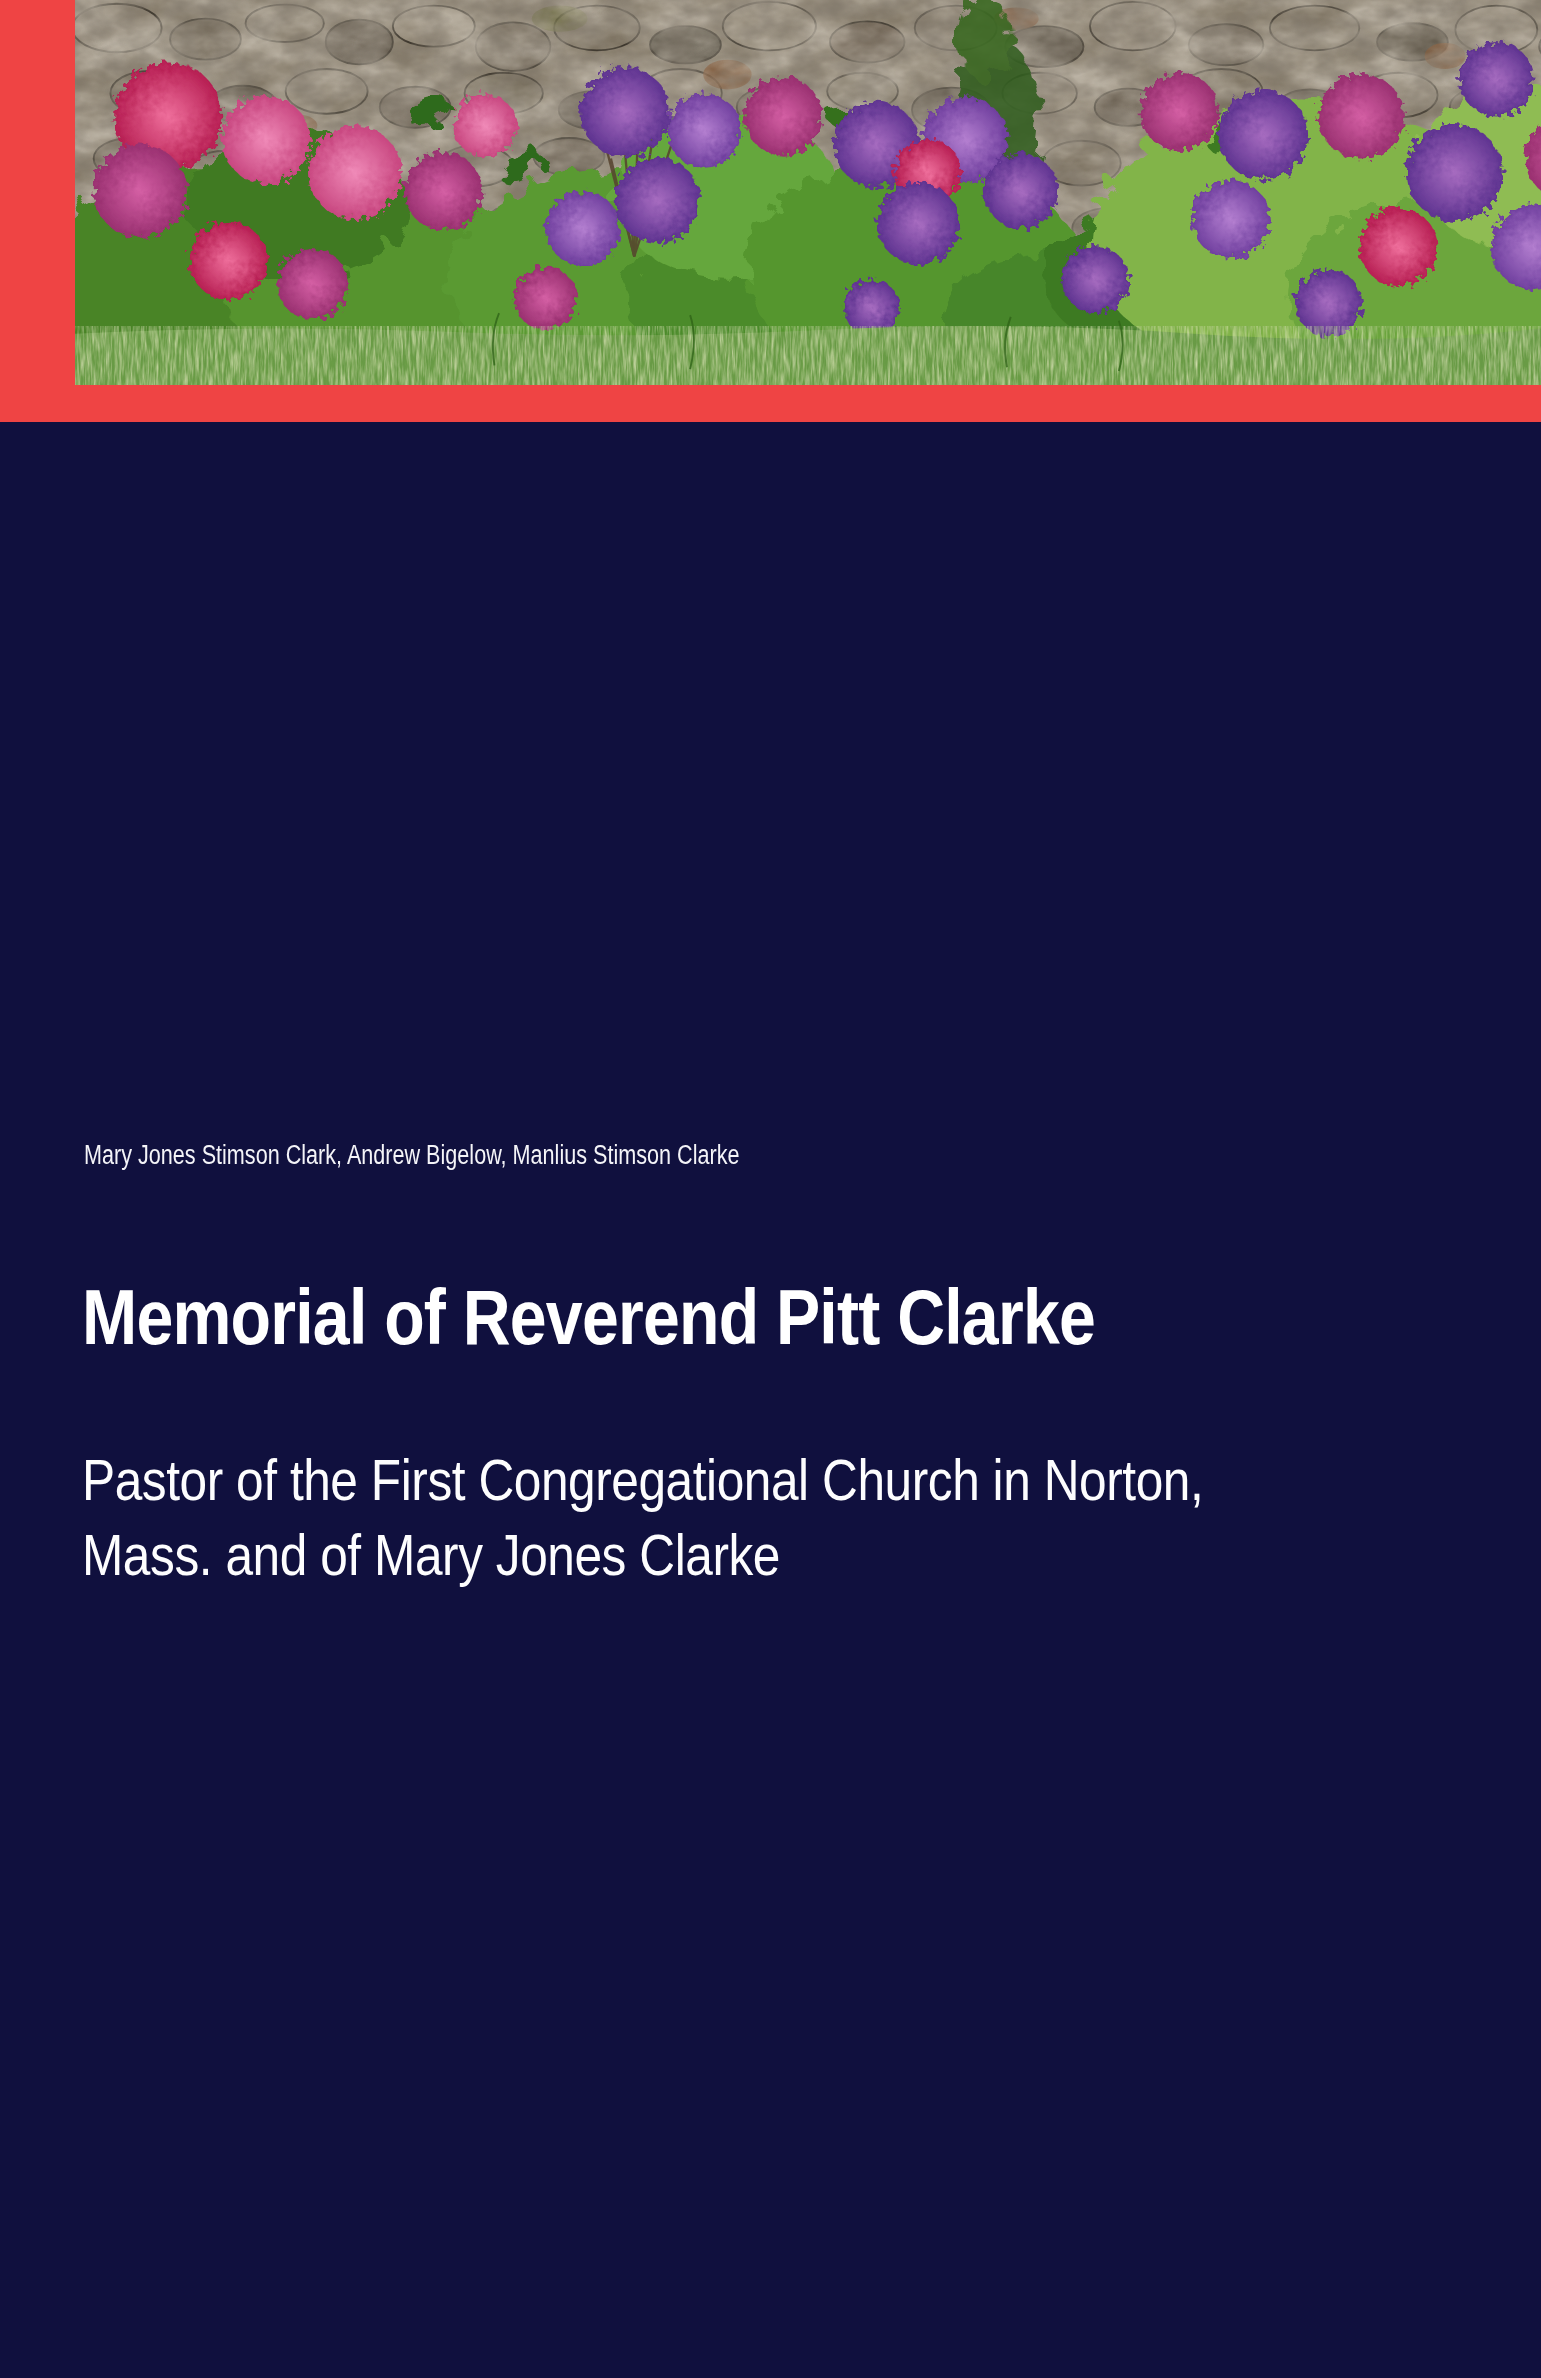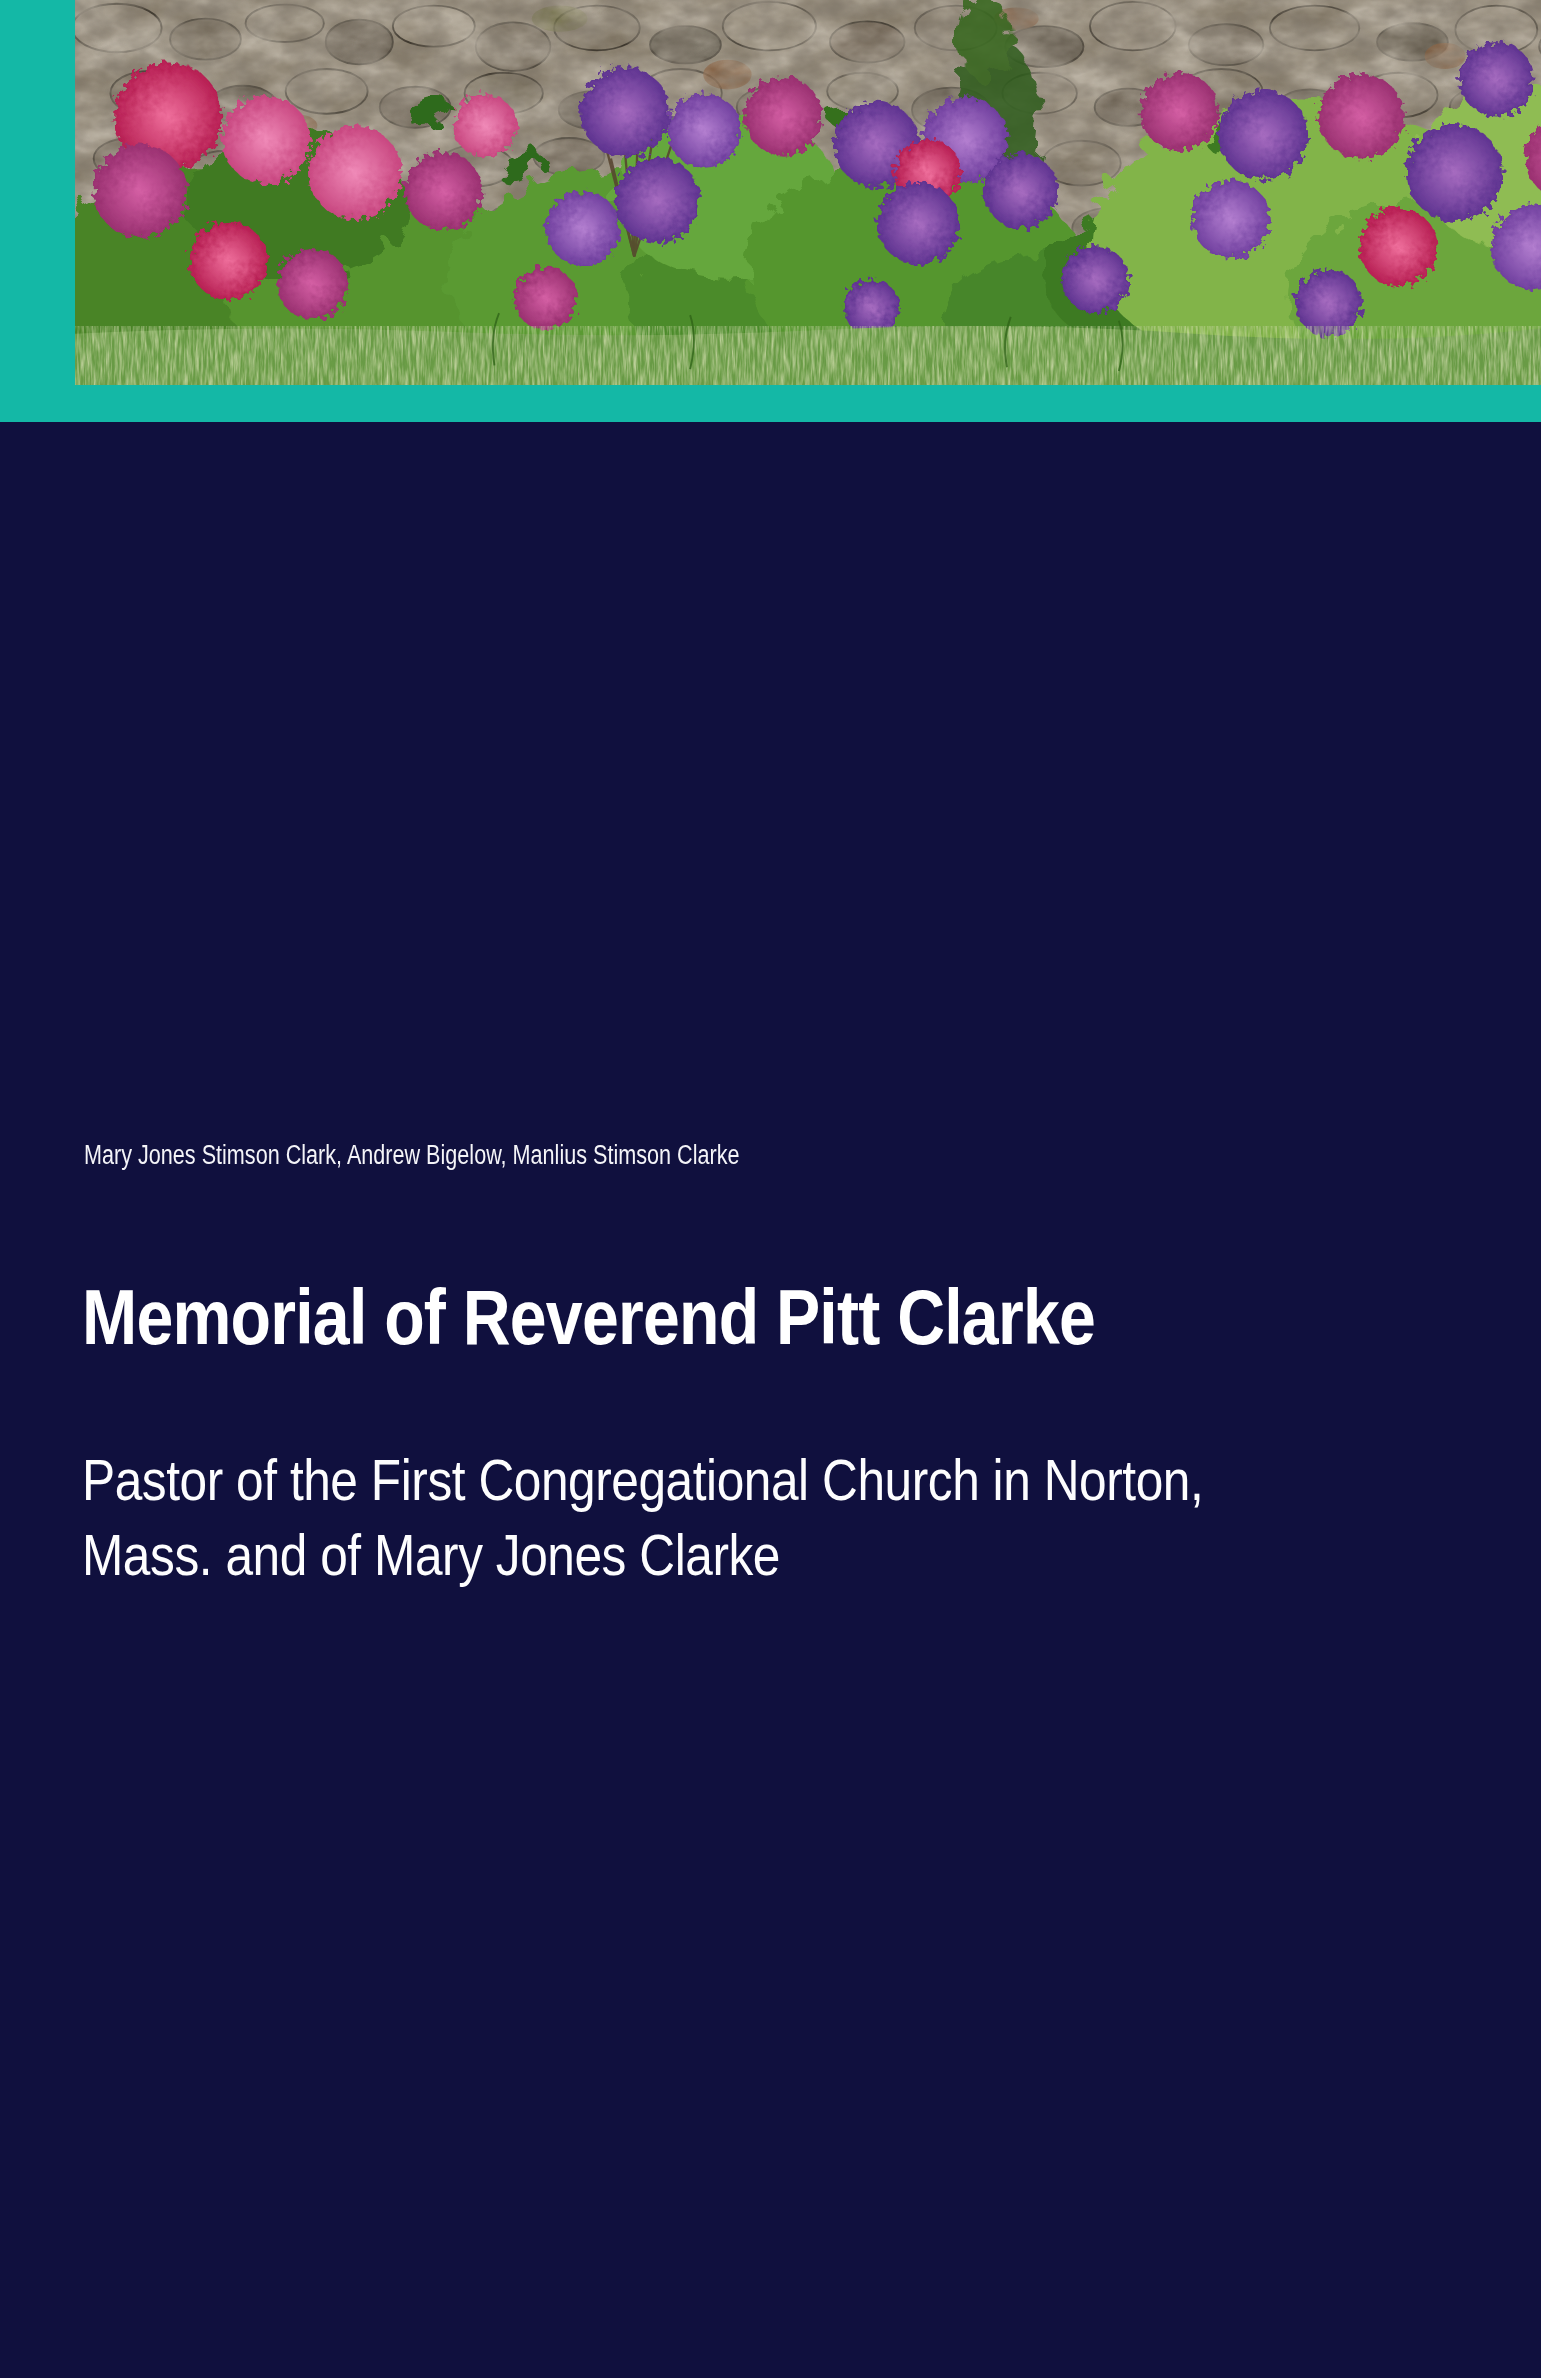--- a/index.html
+++ b/index.html
@@ -1,17 +1,17 @@
 <!DOCTYPE html>
 <html style="font-size:15px"><head>
 <meta charset="utf-8">
 <style>
   html,body{margin:0;padding:0;background:#ffffff;}
   body{width:1542px;height:2378px;overflow:hidden;font-family:"Liberation Sans",sans-serif;}
-  .page{position:relative;width:1542px;height:1988px;background:#14b8a6;}
+  .page{position:relative;width:1542px;height:1988px;background:#ef4444;}
 
   
   .photo{position:absolute;left:75px;top:0;width:1467px;height:385px;overflow:hidden;}
   .photo svg{display:block;}
 
   
 
   
   .navy{position:absolute;left:0;top:422px;width:1542px;height:1956px;background:#10103e;}
 

